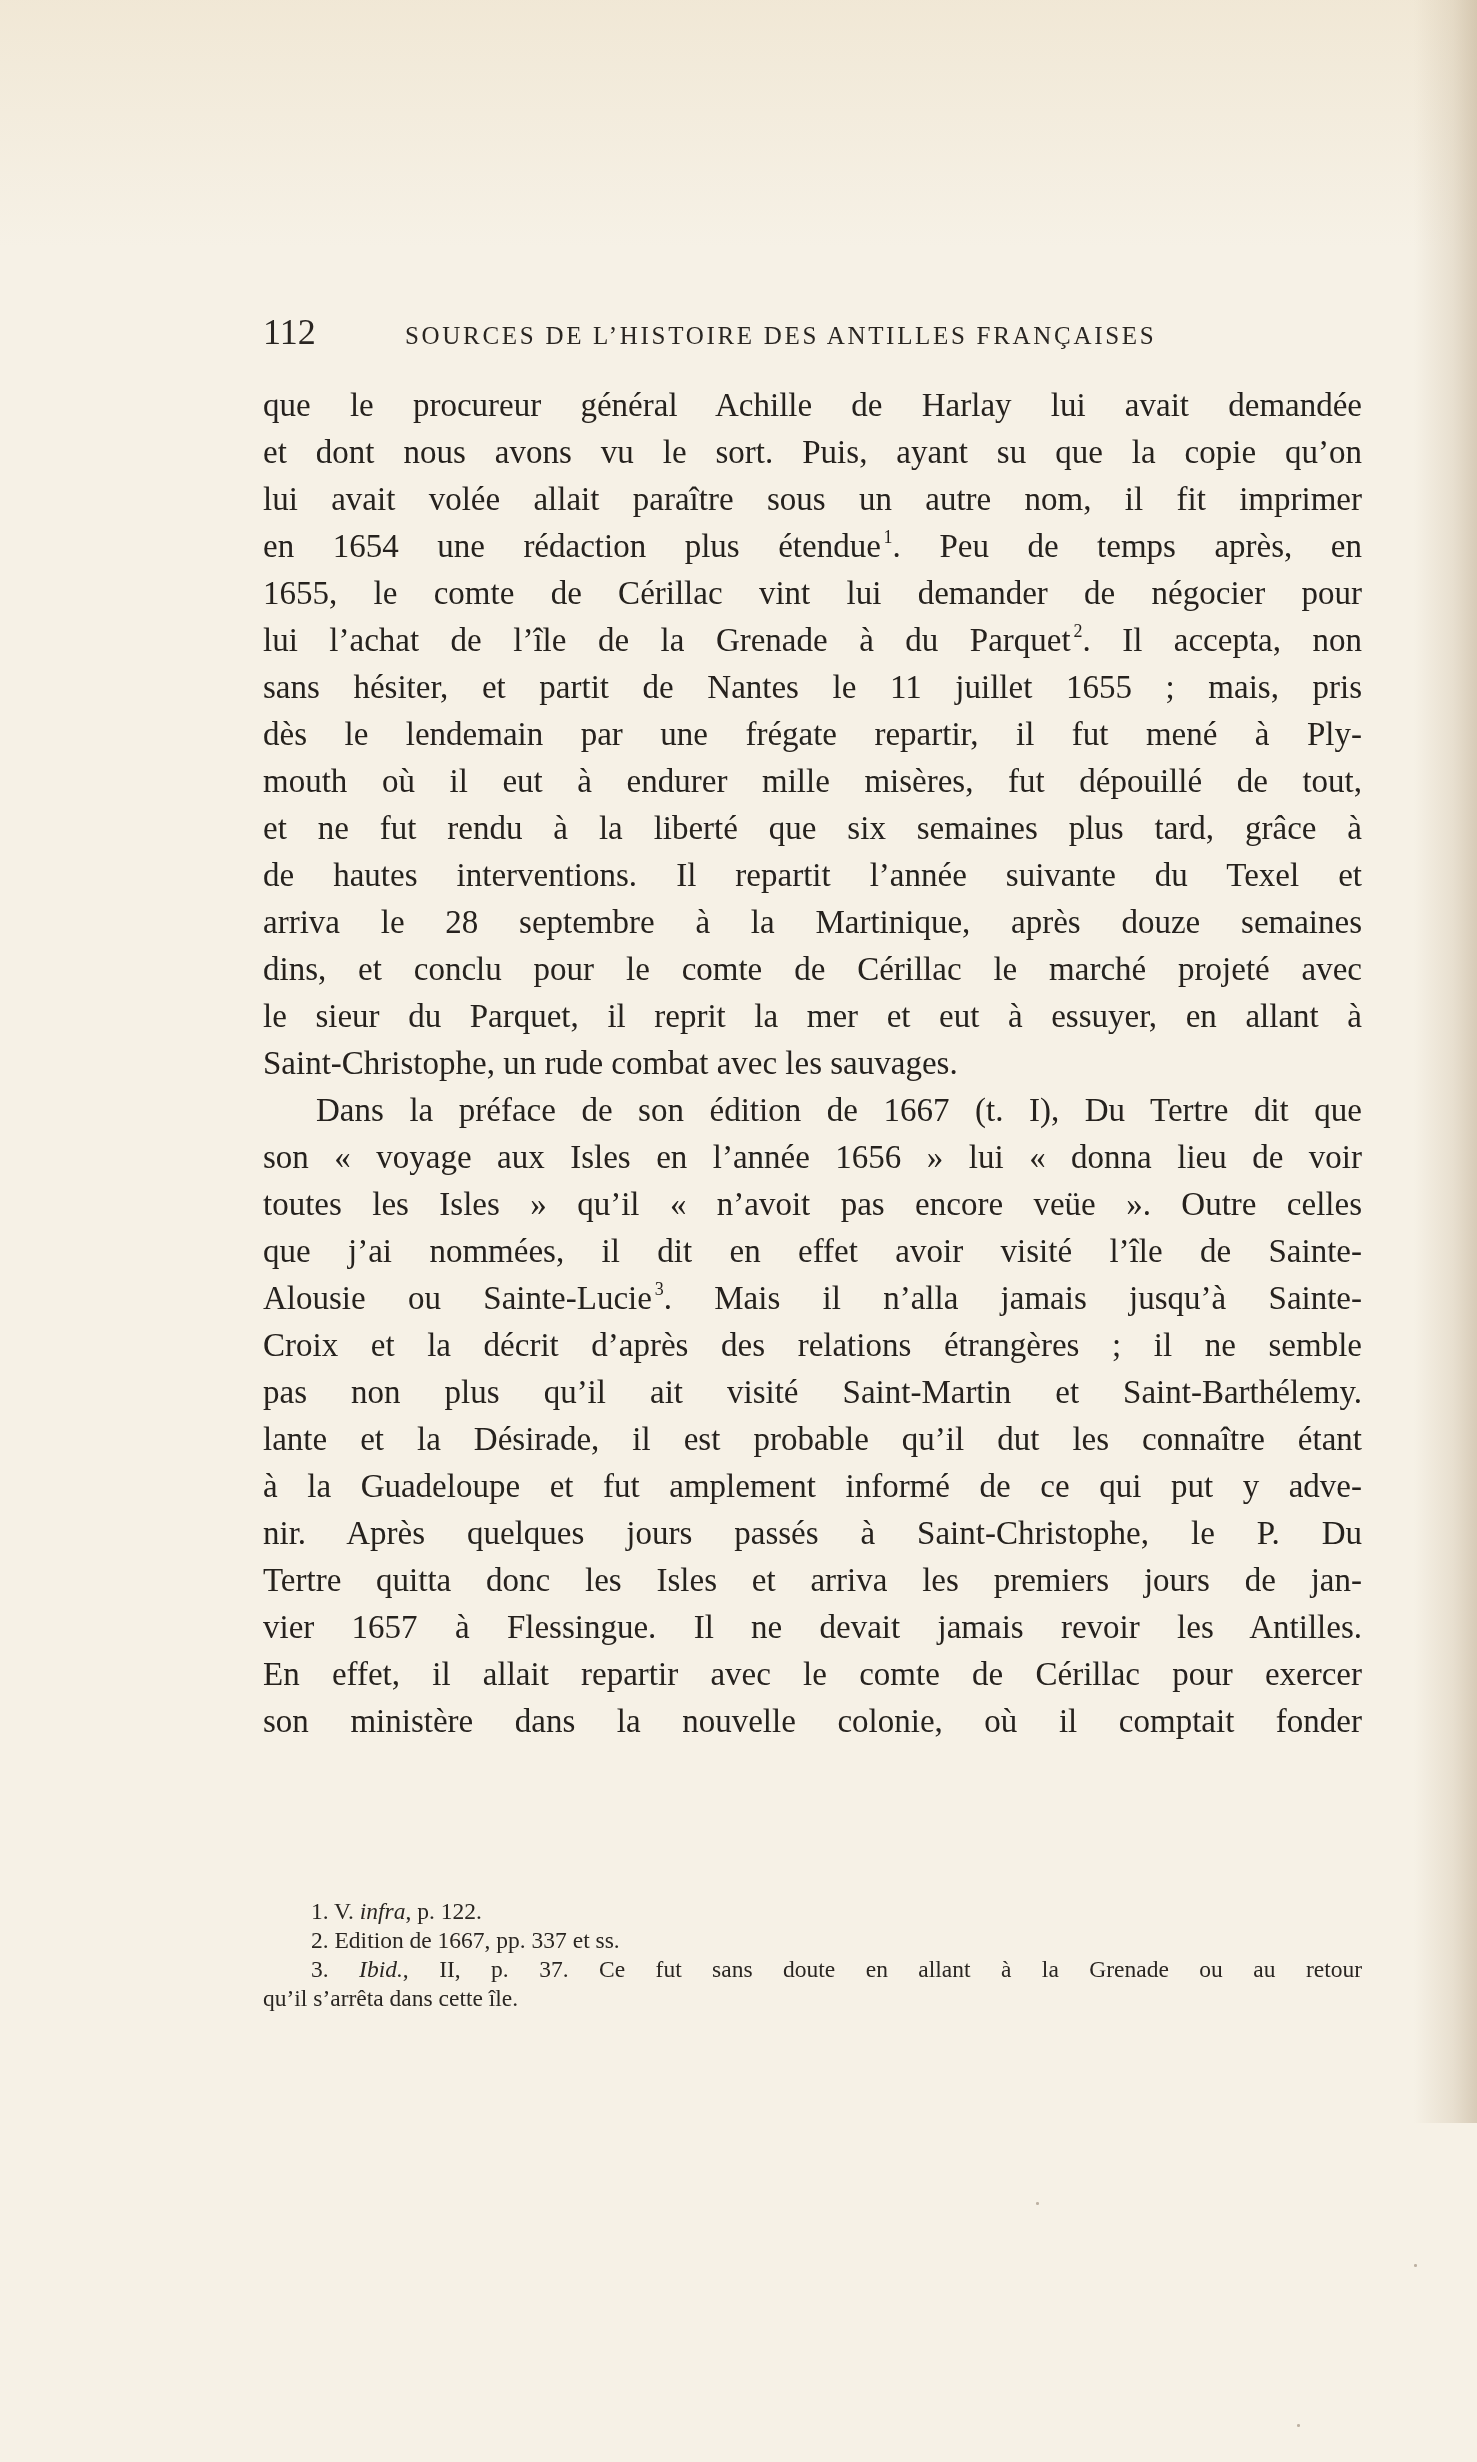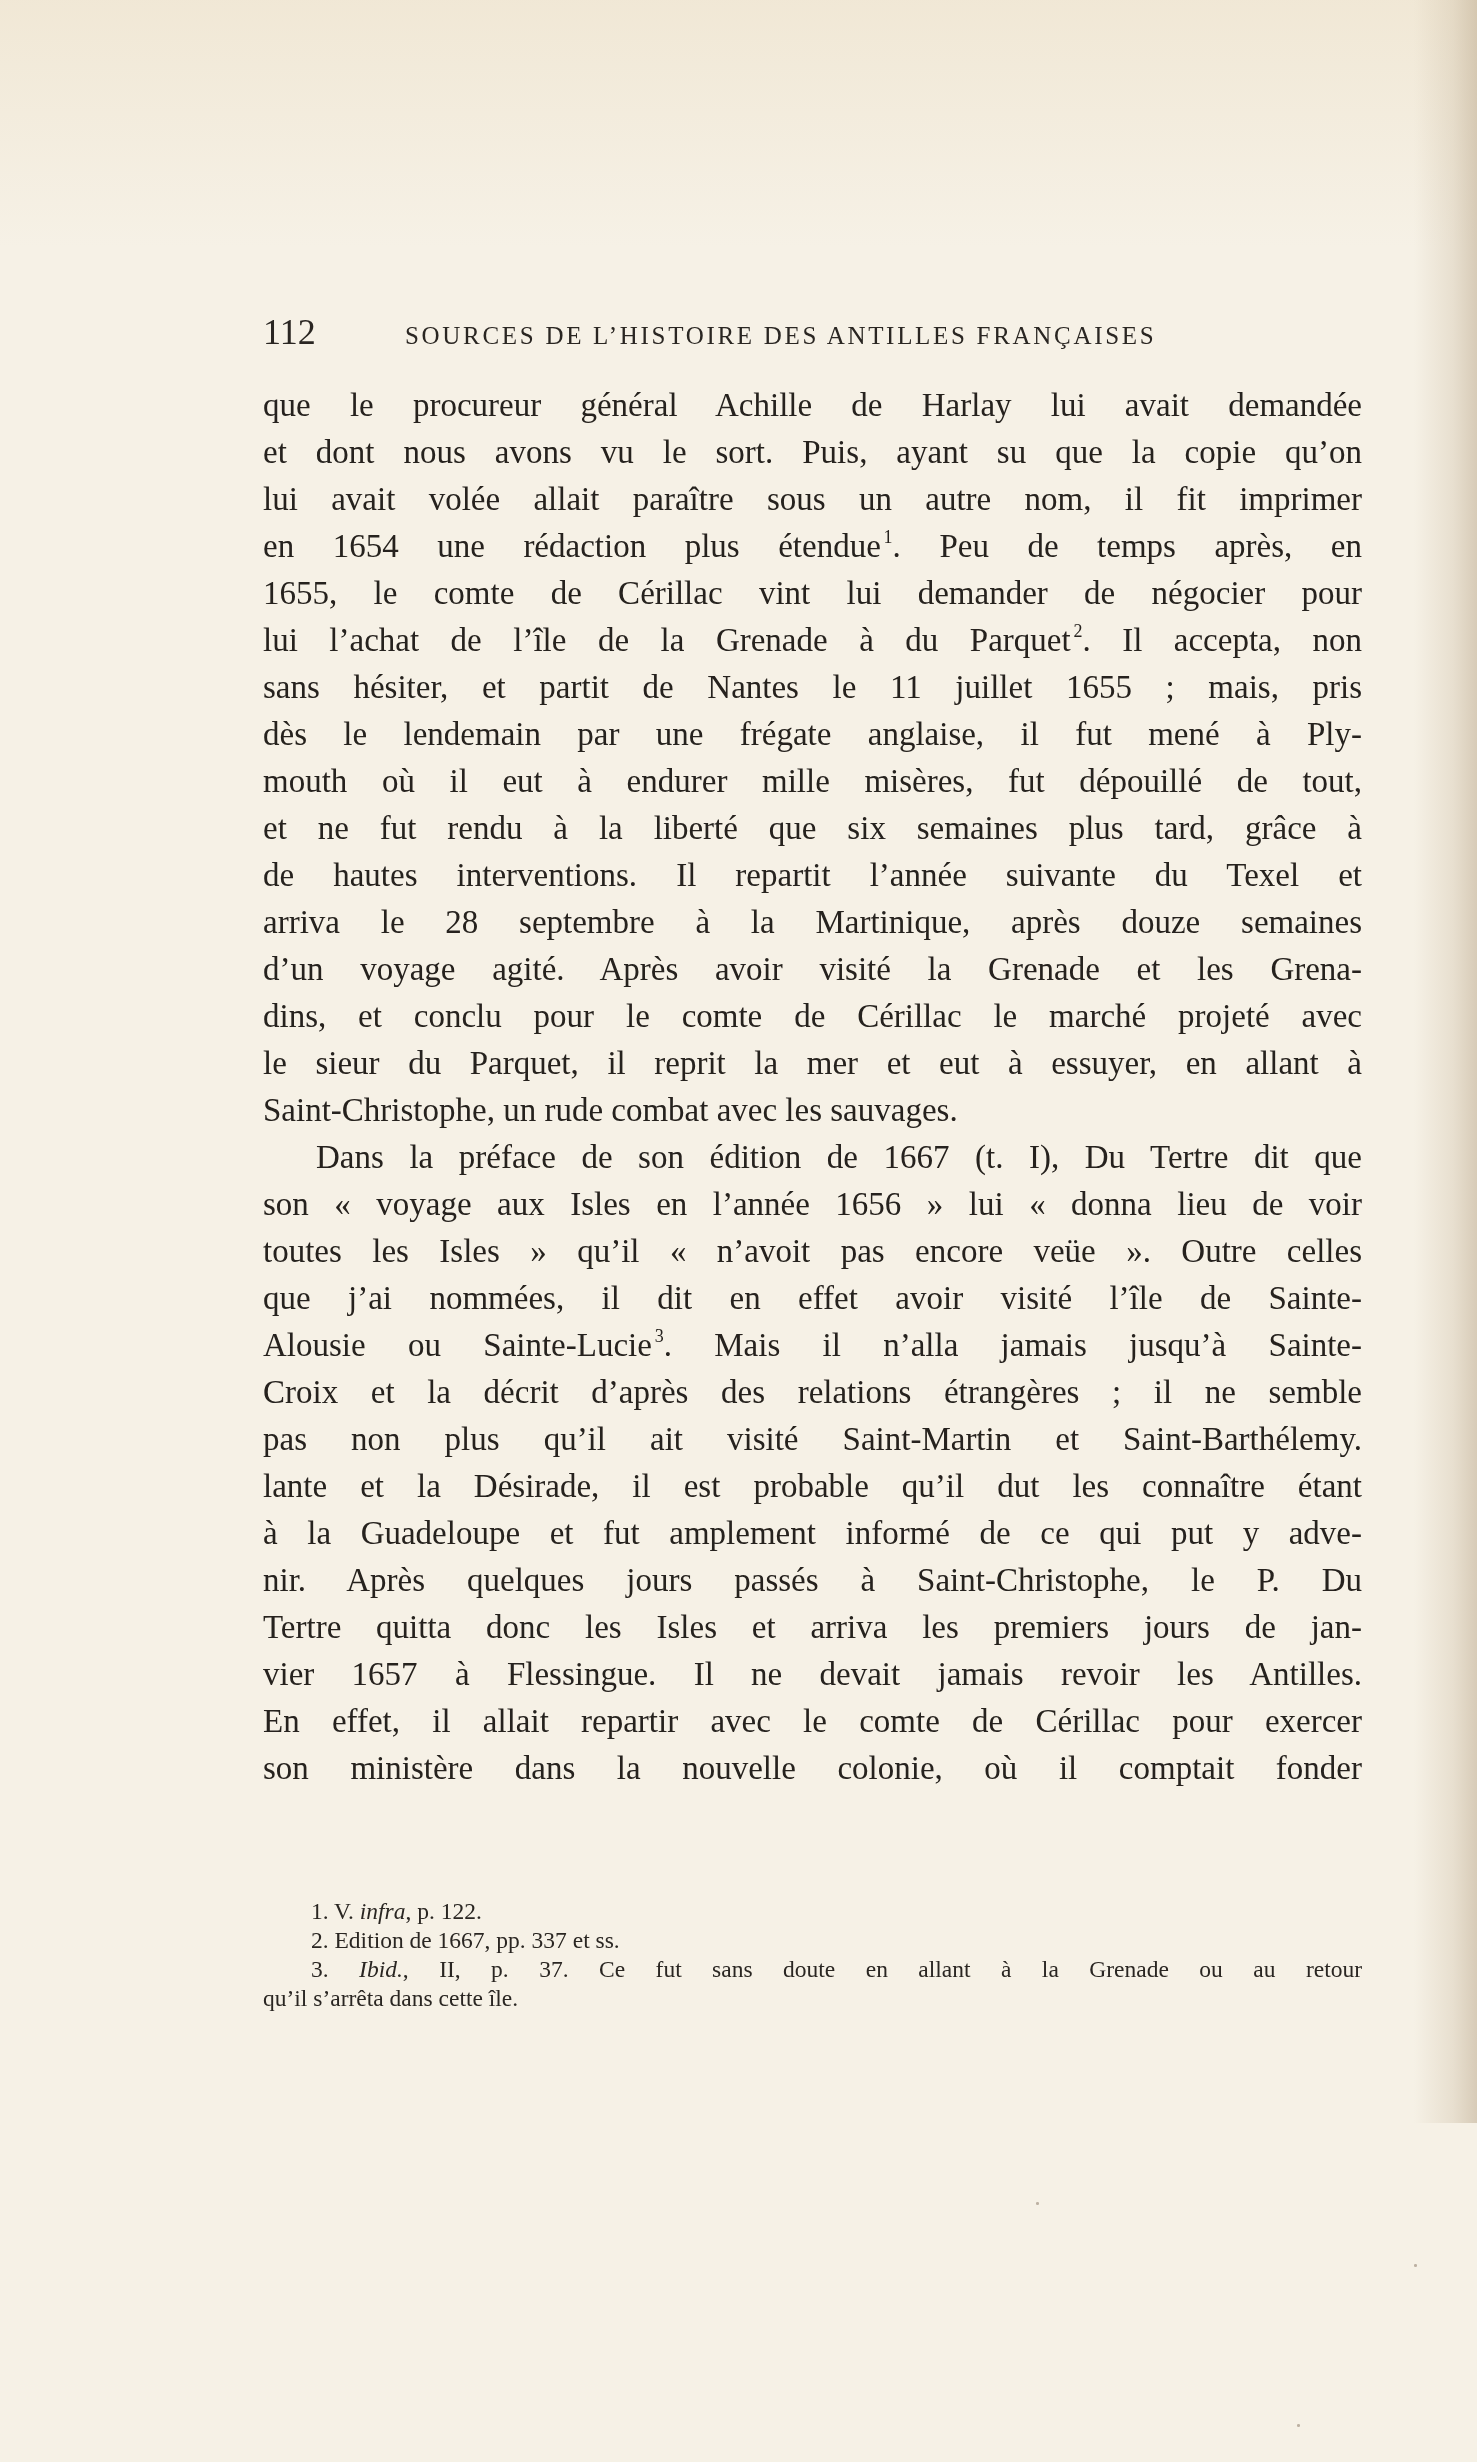--- a/index.html
+++ b/index.html
@@ -129,26 +129,25 @@
   </div>
 
   <div class="body-text">
     <span class="line">que le procureur général Achille de Harlay lui avait demandée</span>
     <span class="line">et dont nous avons vu le sort. Puis, ayant su que la copie qu’on</span>
     <span class="line">lui avait volée allait paraître sous un autre nom, il fit imprimer</span>
     <span class="line"><span>en 1654 une rédaction plus étendue</span> <sup class="fn">1</sup><span>. Peu de temps après, en</span></span>
     <span class="line">1655, le comte de Cérillac vint lui demander de négocier pour</span>
     <span class="line"><span>lui l’achat de l’île de la Grenade à du Parquet</span> <sup class="fn">2</sup><span>. Il accepta, non</span></span>
     <span class="line">sans hésiter, et partit de Nantes le 11 juillet 1655 ; mais, pris</span>
-    <span class="line">dès le lendemain par une frégate anglaise, il fut mené à Ply-</span>
+    <span class="line">dès le lendemain par une frégate repartir, il fut mené à Ply-</span>
     <span class="line">mouth où il eut à endurer mille misères, fut dépouillé de tout,</span>
     <span class="line">et ne fut rendu à la liberté que six semaines plus tard, grâce à</span>
     <span class="line">de hautes interventions. Il repartit l’année suivante du Texel et</span>
     <span class="line">arriva le 28 septembre à la Martinique, après douze semaines</span>
-    <span class="line">d’un voyage agité. Après avoir visité la Grenade et les Grena-</span>
     <span class="line">dins, et conclu pour le comte de Cérillac le marché projeté avec</span>
     <span class="line">le sieur du Parquet, il reprit la mer et eut à essuyer, en allant à</span>
     <span class="line last">Saint-Christophe, un rude combat avec les sauvages.</span>
     <span class="line indent">Dans la préface de son édition de 1667 (t. I), Du Tertre dit que</span>
     <span class="line">son « voyage aux Isles en l’année 1656 » lui « donna lieu de voir</span>
     <span class="line">toutes les Isles » qu’il « n’avoit pas encore veüe ». Outre celles</span>
     <span class="line">que j’ai nommées, il dit en effet avoir visité l’île de Sainte-</span>
     <span class="line"><span>Alousie ou Sainte-Lucie</span> <sup class="fn">3</sup><span>. Mais il n’alla jamais jusqu’à Sainte-</span></span>
     <span class="line">Croix et la décrit d’après des relations étrangères ; il ne semble</span>
     <span class="line">pas non plus qu’il ait visité Saint-Martin et Saint-Barthélemy.</span>

